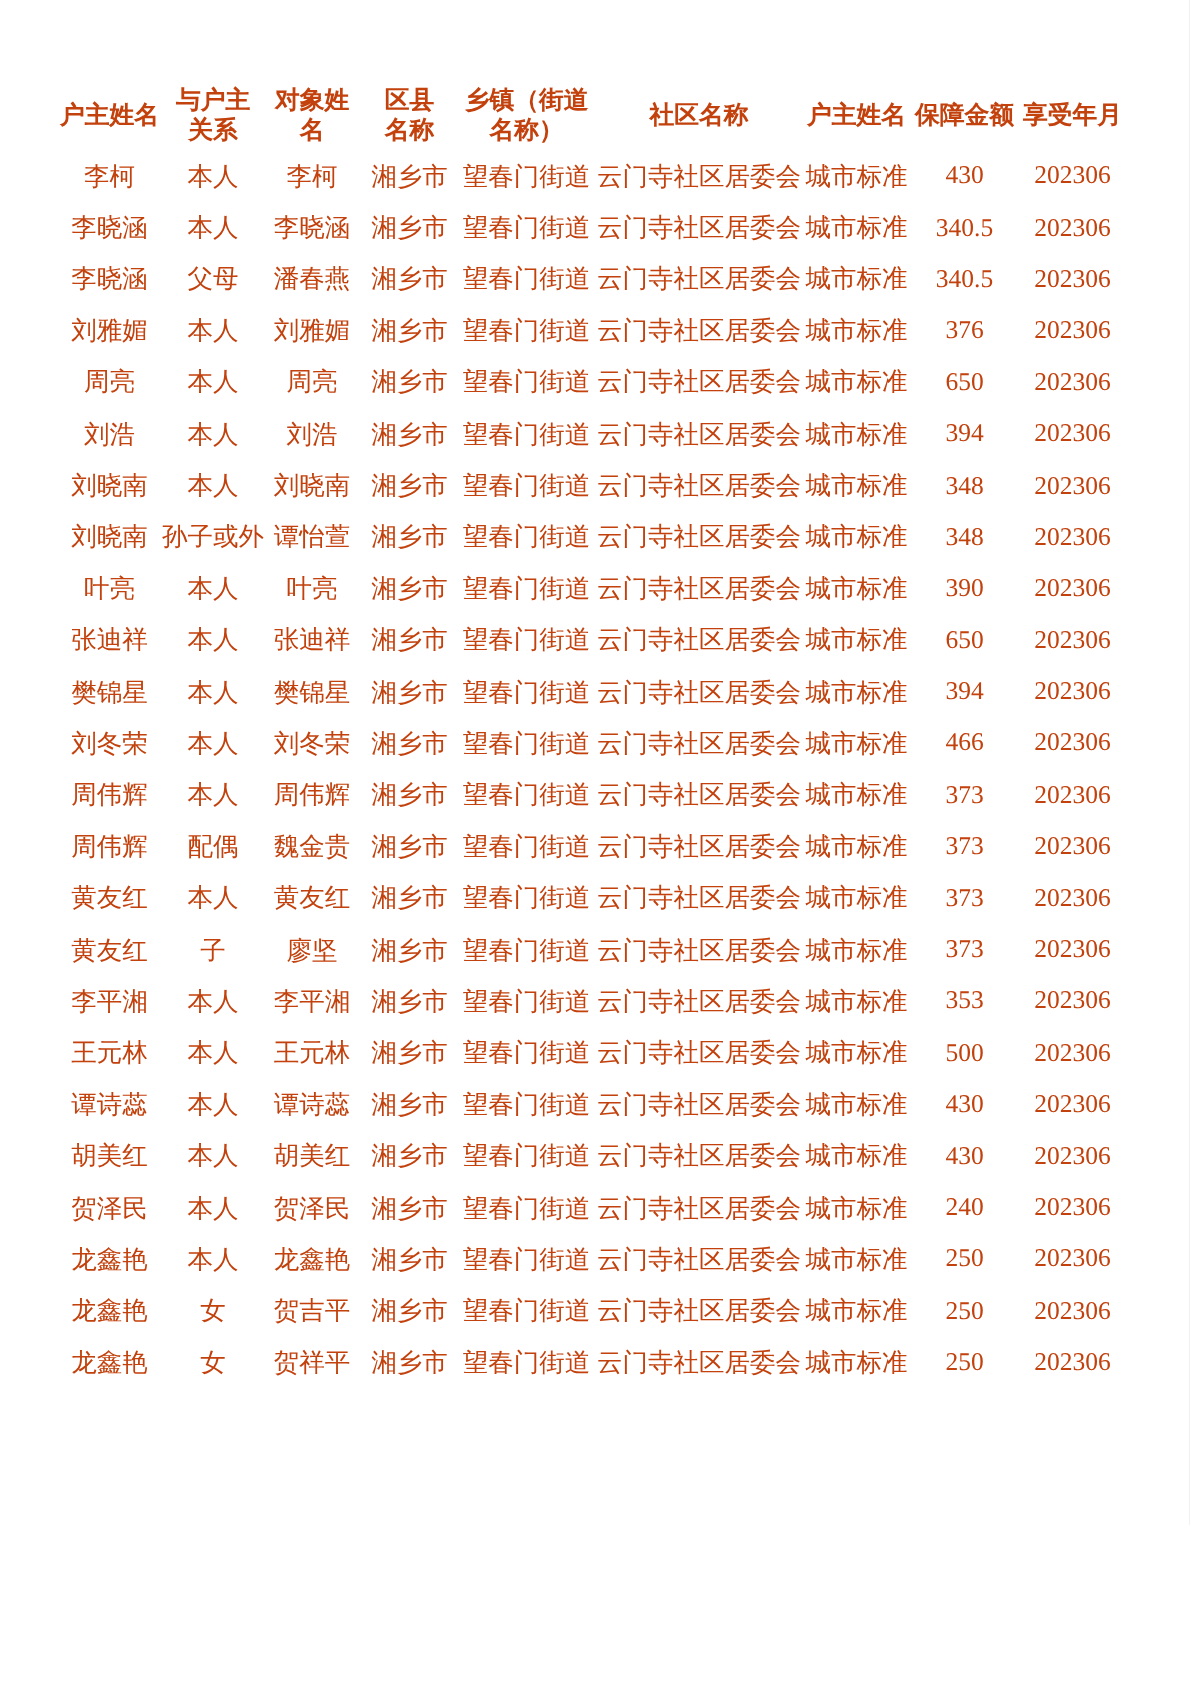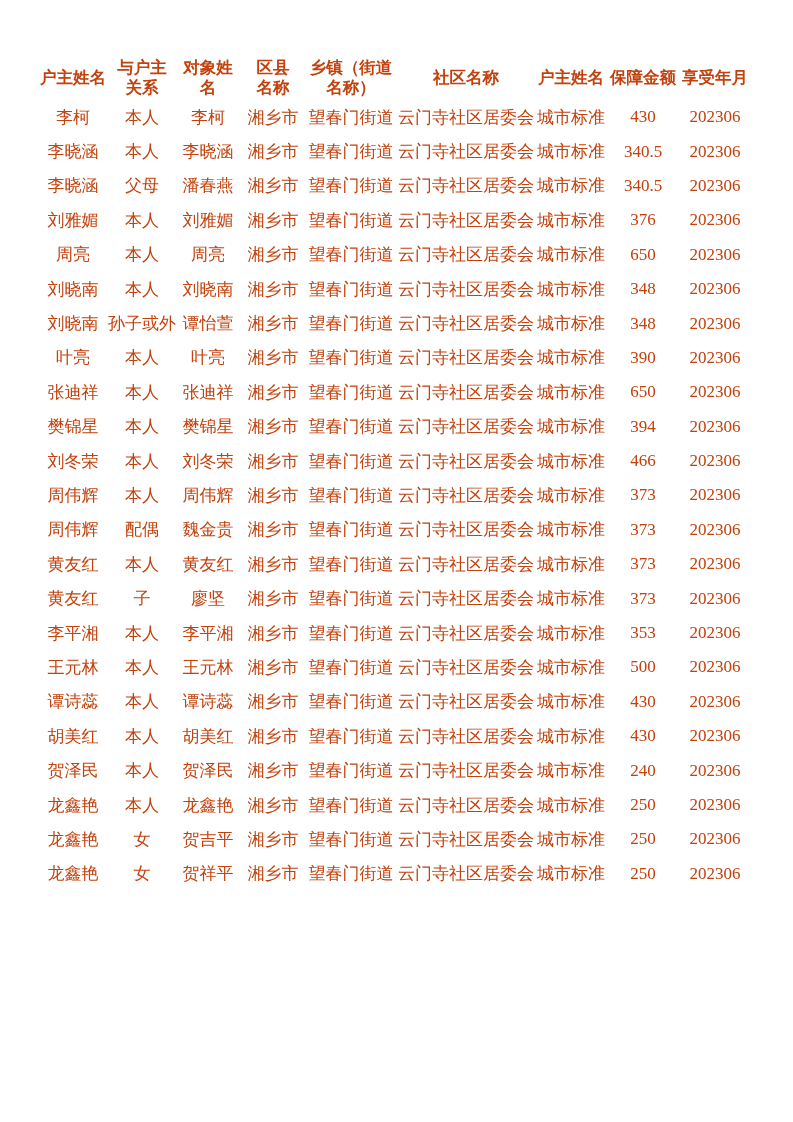--- a/index.html
+++ b/index.html
@@ -135,20 +135,31 @@
           <td>本人</td>
           <td>周亮</td>
           <td>湘乡市</td>
           <td>望春门街道</td>
           <td>云门寺社区居委会</td>
           <td>城市标准</td>
           <td>650</td>
           <td>202306</td>
         </tr>
         <tr>
+          <td>刘浩</td>
+          <td>本人</td>
+          <td>刘浩</td>
+          <td>湘乡市</td>
+          <td>望春门街道</td>
+          <td>云门寺社区居委会</td>
+          <td>城市标准</td>
+          <td>394</td>
+          <td>202306</td>
+        </tr>
+        <tr>
           <td>刘晓南</td>
           <td>本人</td>
           <td>刘晓南</td>
           <td>湘乡市</td>
           <td>望春门街道</td>
           <td>云门寺社区居委会</td>
           <td>城市标准</td>
           <td>348</td>
           <td>202306</td>
         </tr>

